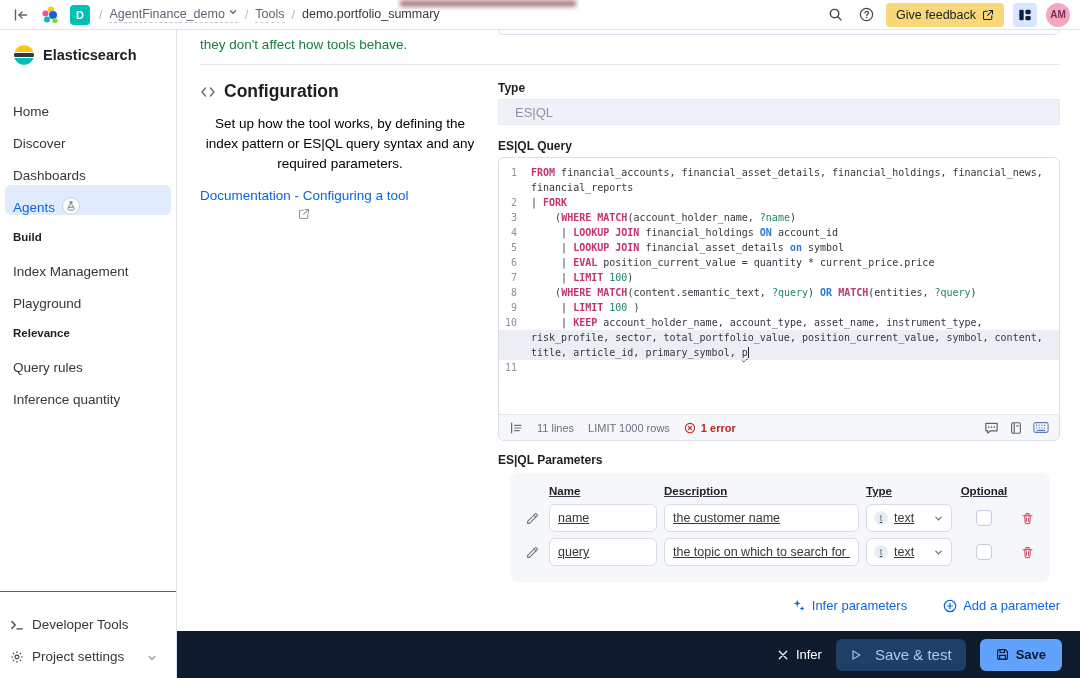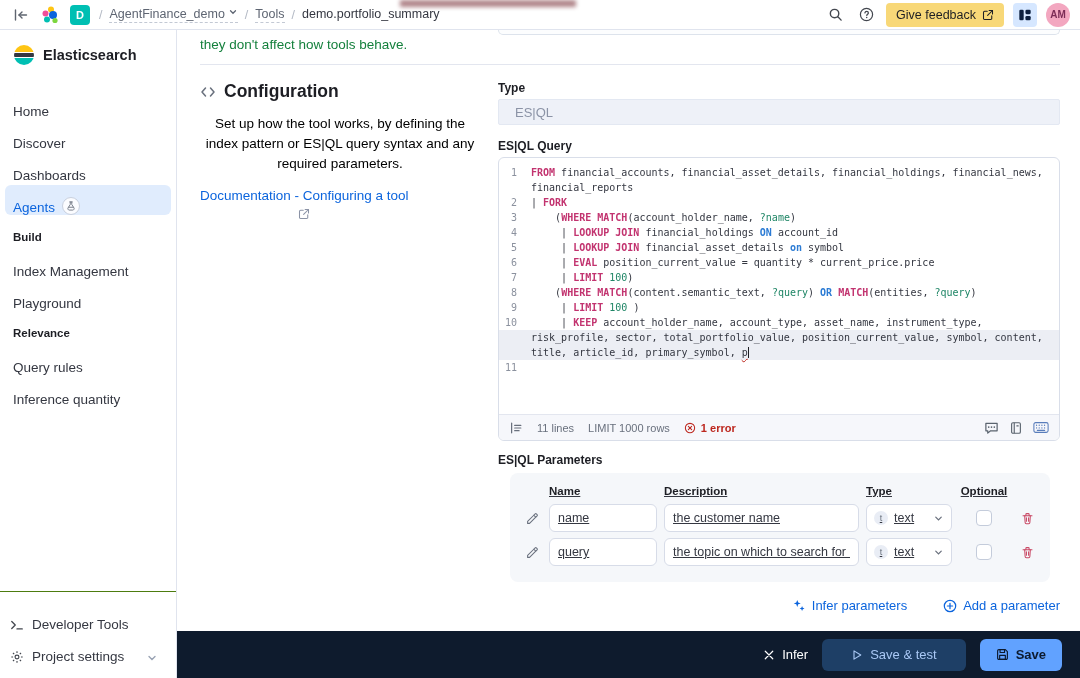--- a/index.html
+++ b/index.html
@@ -100,22 +100,22 @@
   .checkbox { width:16px; height:16px; border:1px solid #c4ccdb; border-radius:4px; background:#fff; margin:0 auto; cursor:pointer; }
   .icon-btn { background:none; border:none; cursor:pointer; display:flex; align-items:center; justify-content:center; padding:0; }
   .links-row { margin-top:16px; display:flex; justify-content:flex-end; gap:36px; }
   .action-link { display:flex; align-items:center; gap:6px; color:var(--accent,#0b64dd);
     font-size:13px; font-weight:500; cursor:pointer; }
 
   
   .bottombar { position:absolute; left:177px; right:0; bottom:0; height:47px; background:var(--footer-bar,#0e1b2d);
     display:flex; align-items:center; justify-content:flex-end; gap:14px; padding:0 18px; z-index:25; }
   .cancel-btn { display:flex; align-items:center; gap:7px; color:#fff; font-size:13px; cursor:pointer; }
-  .save-test-btn { height:32px; display:flex; align-items:center; gap:7px; padding:0 29px; border-radius:6px;
-    background:var(--save-test-button,#1e3f66); color:#a9c8f5; font-size:13px; font-weight:500; border:none; cursor:pointer; }
+  .save-test-btn { height:32px; display:flex; align-items:center; gap:13px; padding:0 14px; border-radius:6px;
+    background:var(--save-test-button,#1e3f66); color:#a9c8f5; font-size:15px; font-weight:500; border:none; cursor:pointer; }
   .save-btn { height:32px; display:flex; align-items:center; gap:7px; padding:0 16px; border-radius:6px;
     background:var(--save-button,#61a2ff); color:#0c1a2e; font-size:13px; font-weight:bold; border:none; cursor:pointer; }
 </style>
 </head>
 <body>
 
 <header class="topbar">
   <span class="tb-icon-btn">
     <svg width="16" height="16" viewBox="0 0 16 16" fill="none" stroke="#5e646f" stroke-width="1.4" stroke-linecap="round" stroke-linejoin="round">
       <path d="M2.5 3v10"></path>

